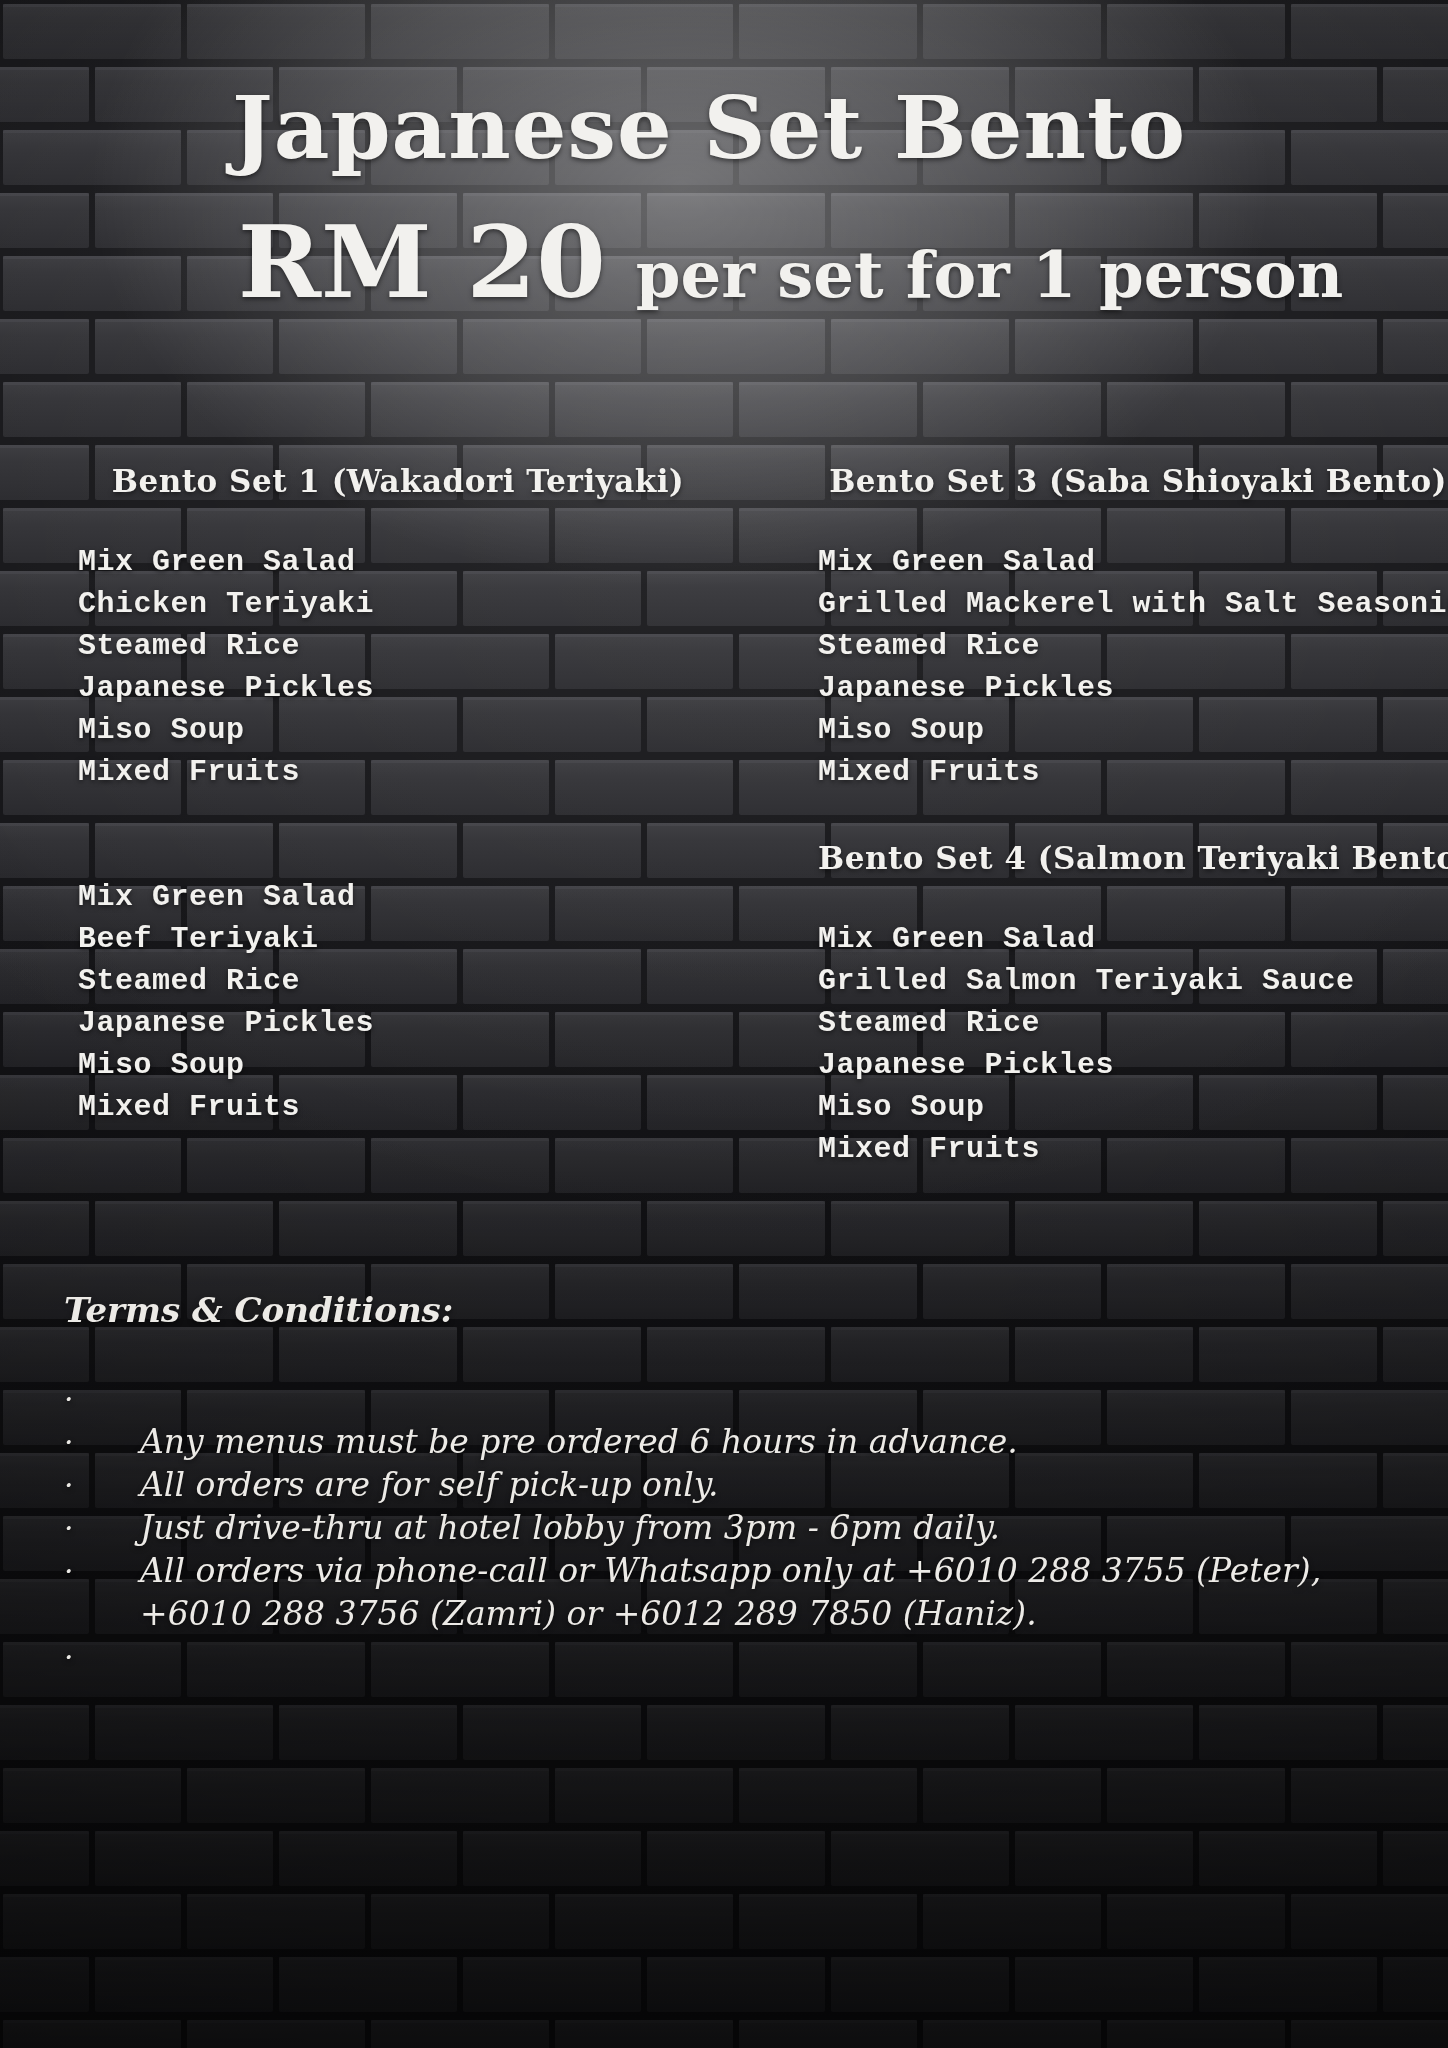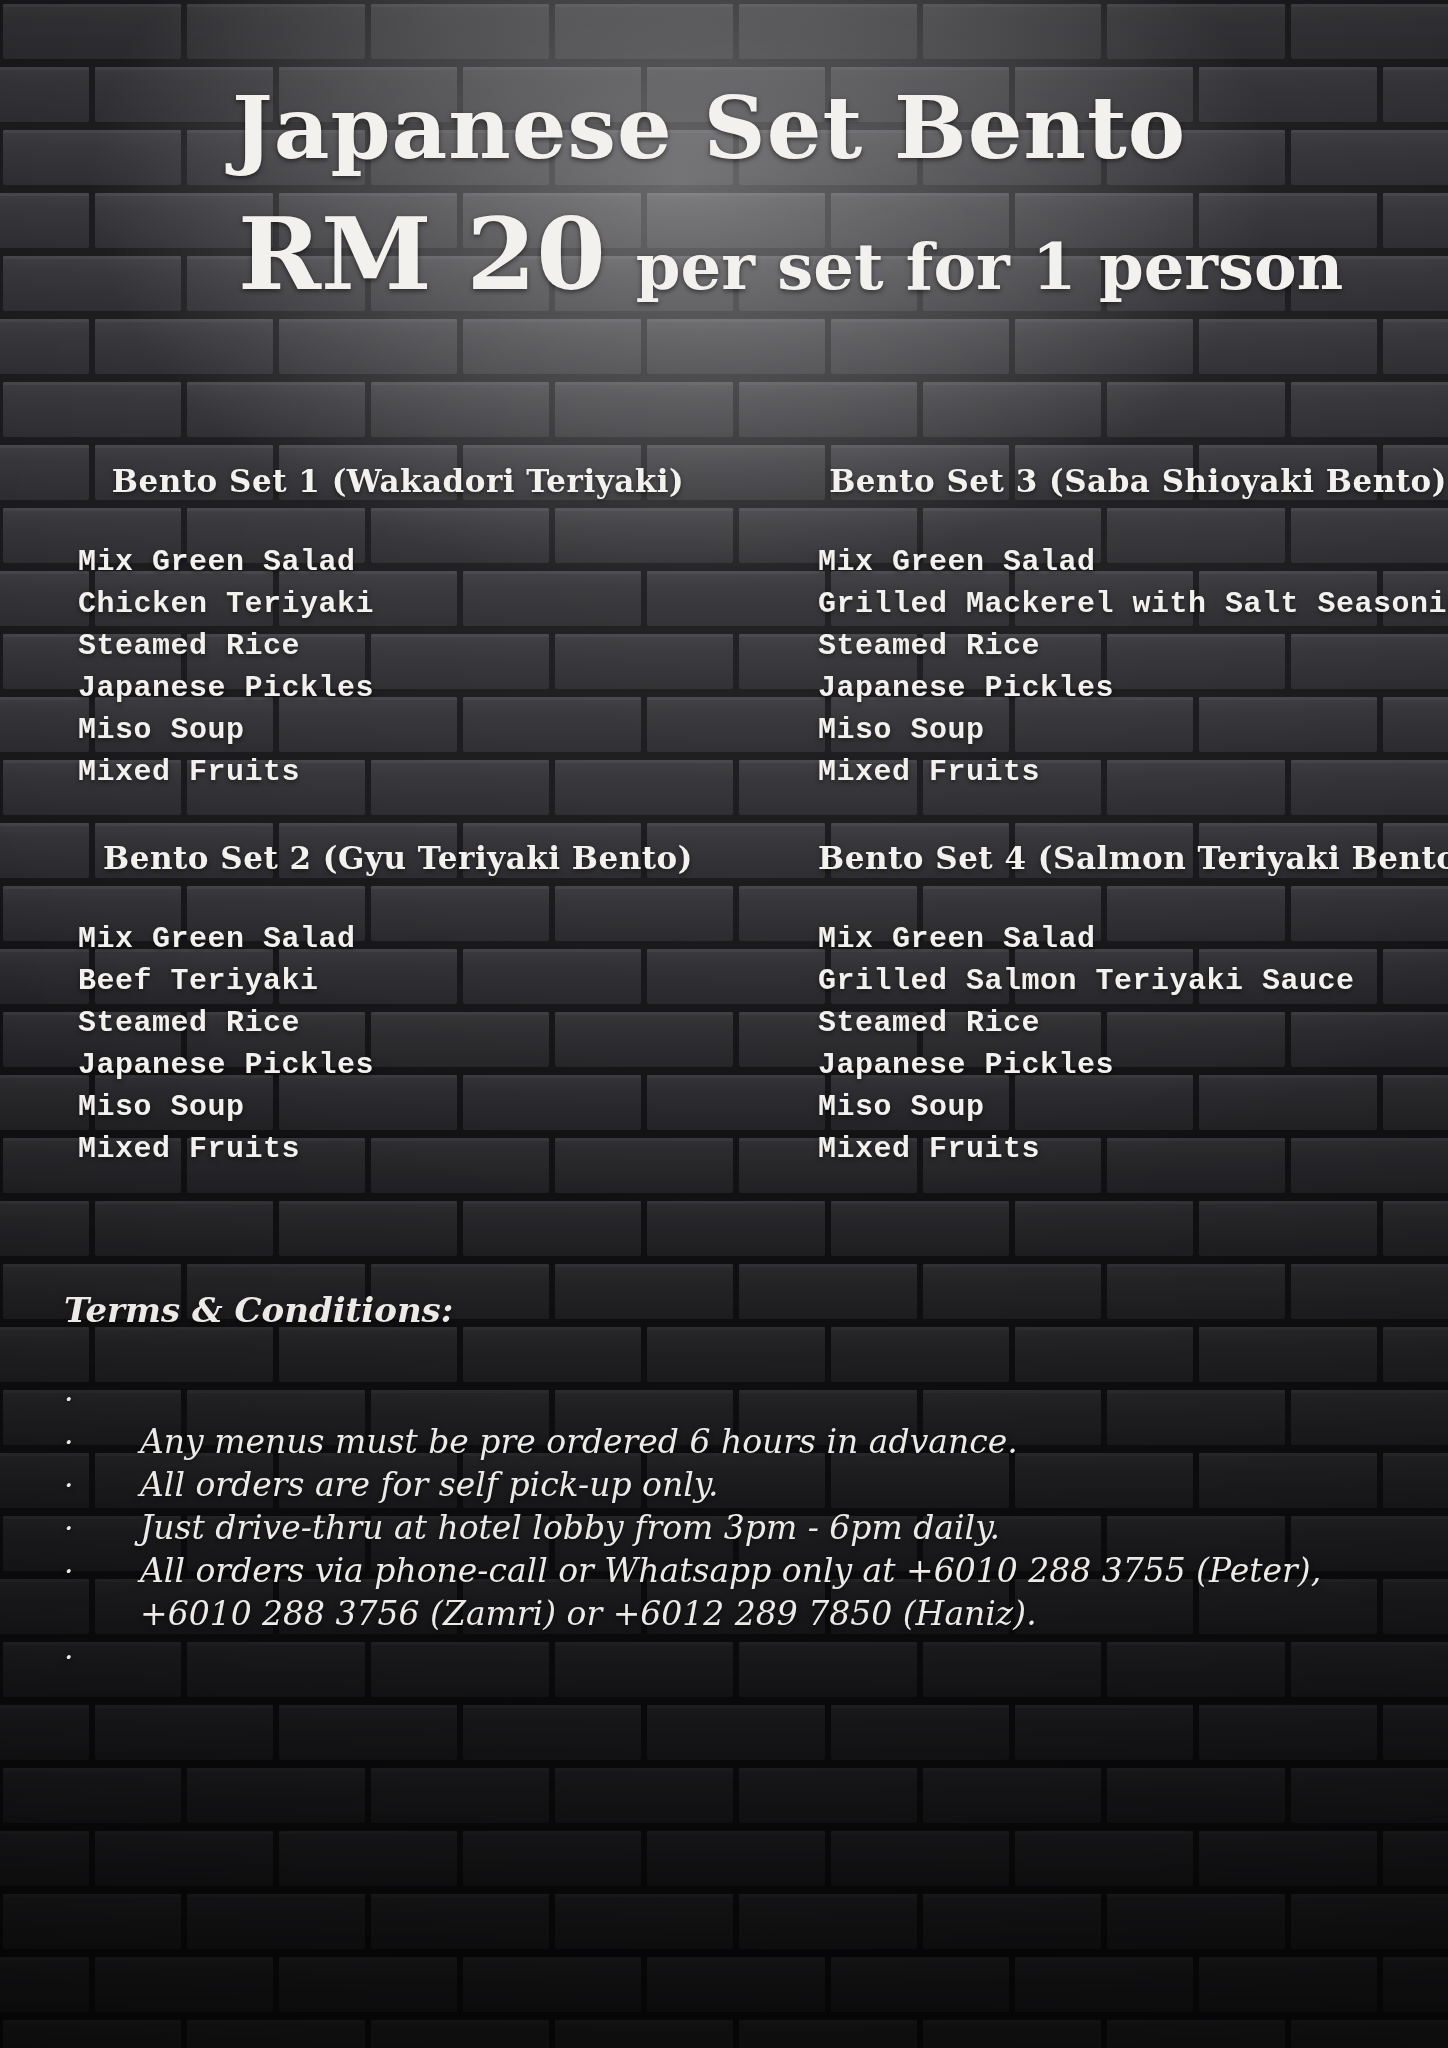--- a/index.html
+++ b/index.html
@@ -18,21 +18,21 @@
       radial-gradient(ellipse 1500px 1200px at 52% 16%, rgba(255,255,255,0.09) 0%, rgba(255,255,255,0.03) 50%, rgba(255,255,255,0) 75%),
       linear-gradient(180deg, rgba(0,0,0,0.18) 0%, rgba(0,0,0,0) 7%, rgba(0,0,0,0) 42%, rgba(0,0,0,0.26) 66%, rgba(0,0,0,0.48) 88%, rgba(0,0,0,0.58) 100%),
       radial-gradient(ellipse 130% 95% at 50% 14%, rgba(0,0,0,0) 46%, rgba(0,0,0,0.38) 100%);
   }
   .content{position:absolute;left:0;top:0;width:1448px;height:1966px;}
   .txt{text-shadow:0 2px 5px rgba(0,0,0,0.55);}
   .title{
     position:absolute;left:232px;top:78px;margin:0;
     font-size:86px;line-height:100px;font-weight:bold;letter-spacing:1px;
   }
-  .price-line{position:absolute;left:238px;top:198px;white-space:nowrap;}
+  .price-line{position:absolute;left:238px;top:206px;white-space:nowrap;}
   .price{font-size:100px;line-height:112px;font-weight:bold;}
   .price-note{font-size:64px;font-weight:bold;margin-left:30px;}
   .set{position:absolute;width:640px;}
   .set.tl{left:78px;top:460px;}
   .set.tr{left:818px;top:460px;}
   .set.bl{left:78px;top:837px;}
   .set.br{left:818px;top:837px;}
   .set h2{
     margin:0;font-size:31px;line-height:42px;font-weight:bold;letter-spacing:0.5px;
     white-space:nowrap;
@@ -100,21 +100,20 @@
         <li>Mix Green Salad</li>
         <li>Grilled Mackerel with Salt Seasoning</li>
         <li>Steamed Rice</li>
         <li>Japanese Pickles</li>
         <li>Miso Soup</li>
         <li>Mixed Fruits</li>
       </ul>
     </section>
 
     <section class="set bl txt">
-      <h2>Bento Set 2 (Gyu Teriyaki Bento)</h2>
       <ul>
         <li>Mix Green Salad</li>
         <li>Beef Teriyaki</li>
         <li>Steamed Rice</li>
         <li>Japanese Pickles</li>
         <li>Miso Soup</li>
         <li>Mixed Fruits</li>
       </ul>
     </section>
 

